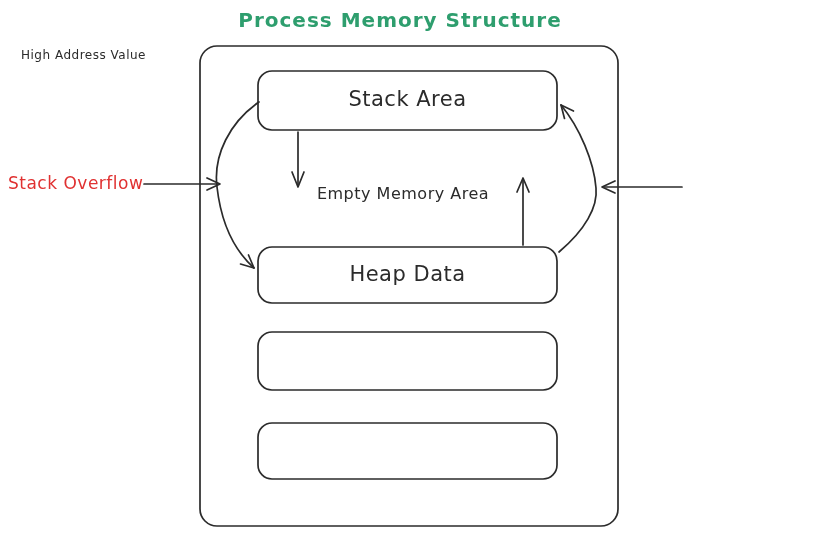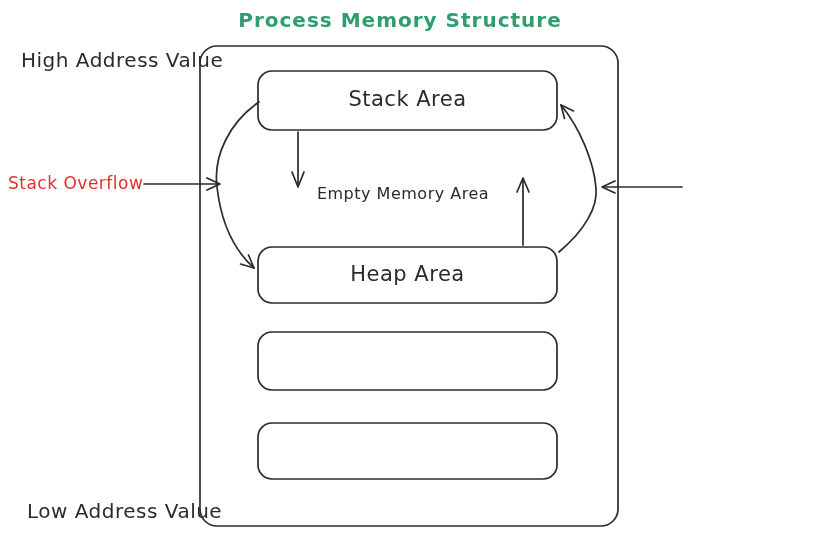--- a/index.html
+++ b/index.html
@@ -41,21 +41,21 @@
     left: 200px;
     top: 8px;
     width: 400px;
     text-align: center;
     font-size: 20px;
     font-weight: 600;
     color: var(--title-color);
     letter-spacing: 1px;
   }
   .addr-label {
-    font-size: 20px;
+    font-size: 12px;
   }
   .high-addr { left: 21px; top: 48px; }
   .low-addr  { left: 27px; top: 499px; }
   .overflow-label {
     font-size: 17px;
     color: var(--overflow-color);
     font-weight: 500;
     text-align: right;
   }
   .stack-overflow { left: 8px; top: 173px; }
@@ -120,26 +120,25 @@
     <g>
       <path d="M 682 187 L 604 187"></path>
       <path d="M 615 181 L 602 187 L 615 193"></path>
     </g>
   </svg>
 
   <div class="label title">Process Memory Structure</div>
 
   <div class="label addr-label high-addr">High Address Value</div>
 
-  <div class="label addr-label low-addr">Low Address Value</div>
 
   <div class="label overflow-label stack-overflow">Stack Overflow</div>
 
 
   <div class="label empty-memory">Empty Memory Area</div>
 
   <div class="label region-label region-stack">Stack Area</div>
 
-  <div class="label region-label region-heap">Heap Area</div>
+  <div class="label region-label region-heap">Heap Data</div>
 
 
 
 </div>
 
 </body></html>

